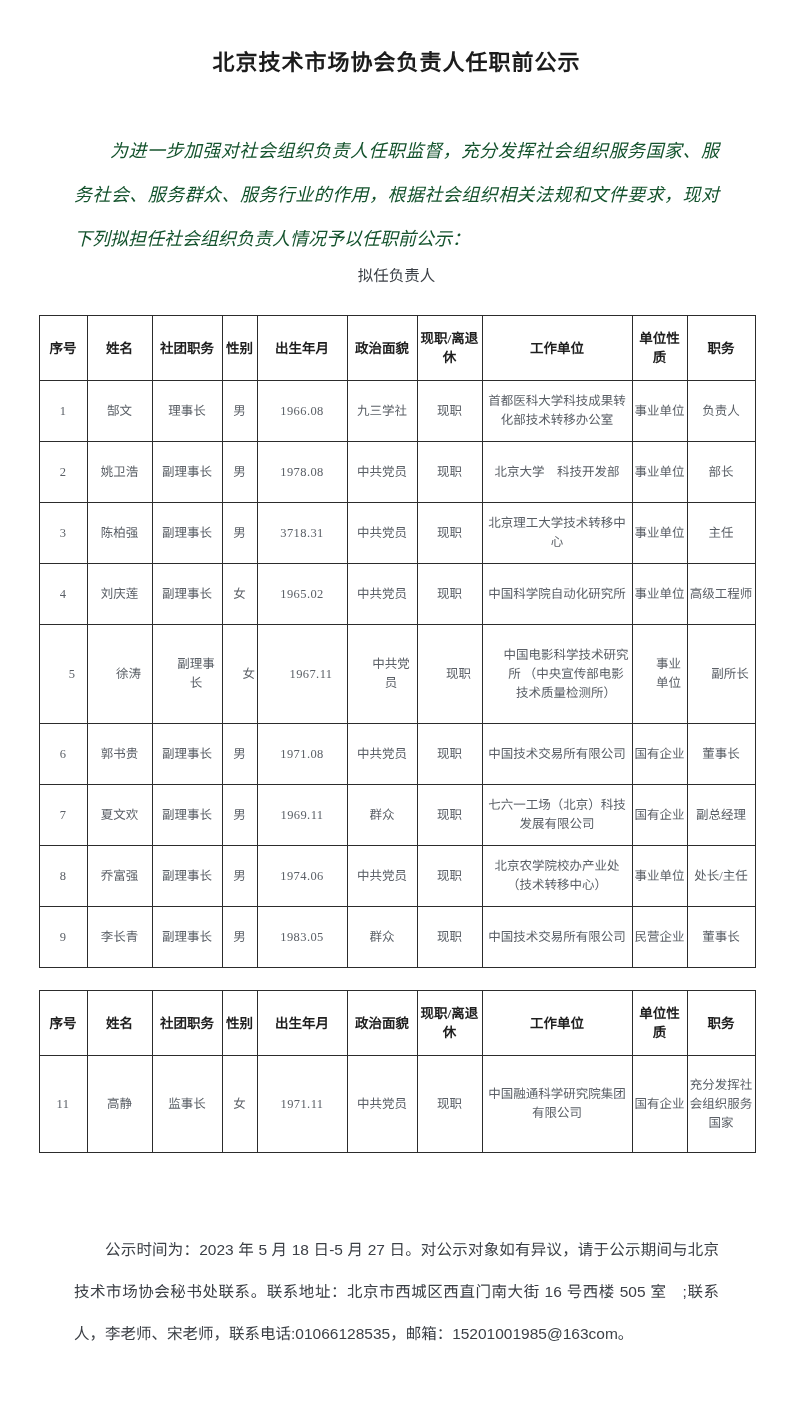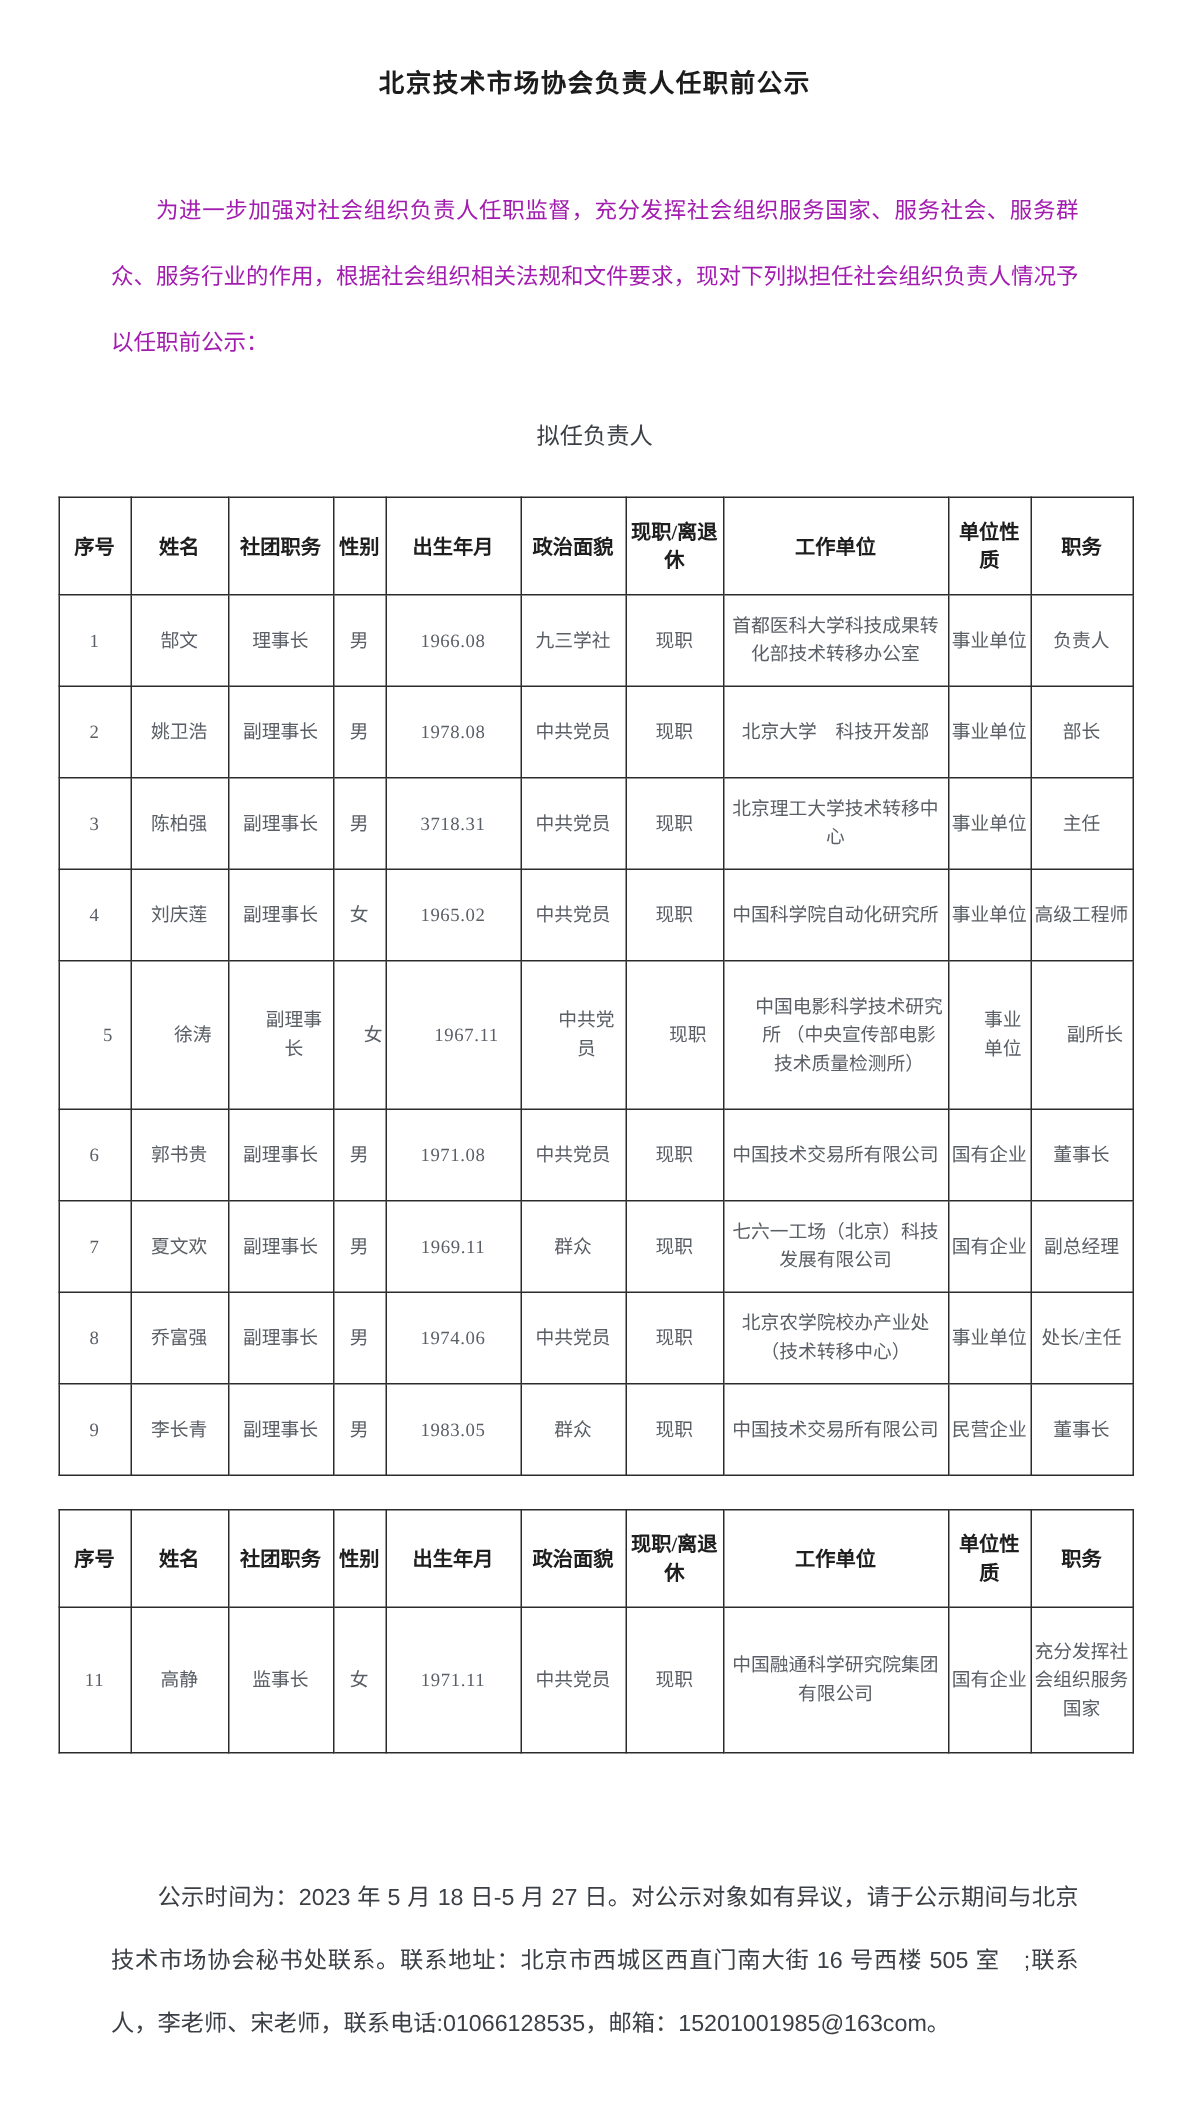--- a/index.html
+++ b/index.html
@@ -21,43 +21,43 @@
     min-height: 1414px;
     box-sizing: border-box;
     padding: 0;
     background: #ffffff;
   }
 
   
   .doc-title {
     text-align: center;
     font-family: "Liberation Serif", "DejaVu Serif", serif;
-    font-size: 17px;
+    font-size: 22px;
     font-weight: bold;
     color: #1c1c1c;
     letter-spacing: 1px;
     padding-top: 34px;
     line-height: 1.3;
   }
 
   
   .intro {
     margin: 52px 74px 0 74px;
     font-family: "Liberation Sans", "DejaVu Sans", sans-serif;
-    font-size: 15px;
-    color: #a21caf;
+    font-size: 18px;
+    color: #14532d;
     line-height: 44px;
     text-align: justify;
     text-justify: inter-ideograph;
     text-indent: 2em;
+    font-style: italic;
   }
 
   
   .section-heading {
-    margin-top: 26px;
     text-align: center;
     font-family: "Liberation Sans", "DejaVu Sans", sans-serif;
     font-size: 15.5px;
     color: #3b3f45;
     line-height: 30px;
   }
 
   
   .tbl-wrap {
     margin: 24px auto 0 auto;

